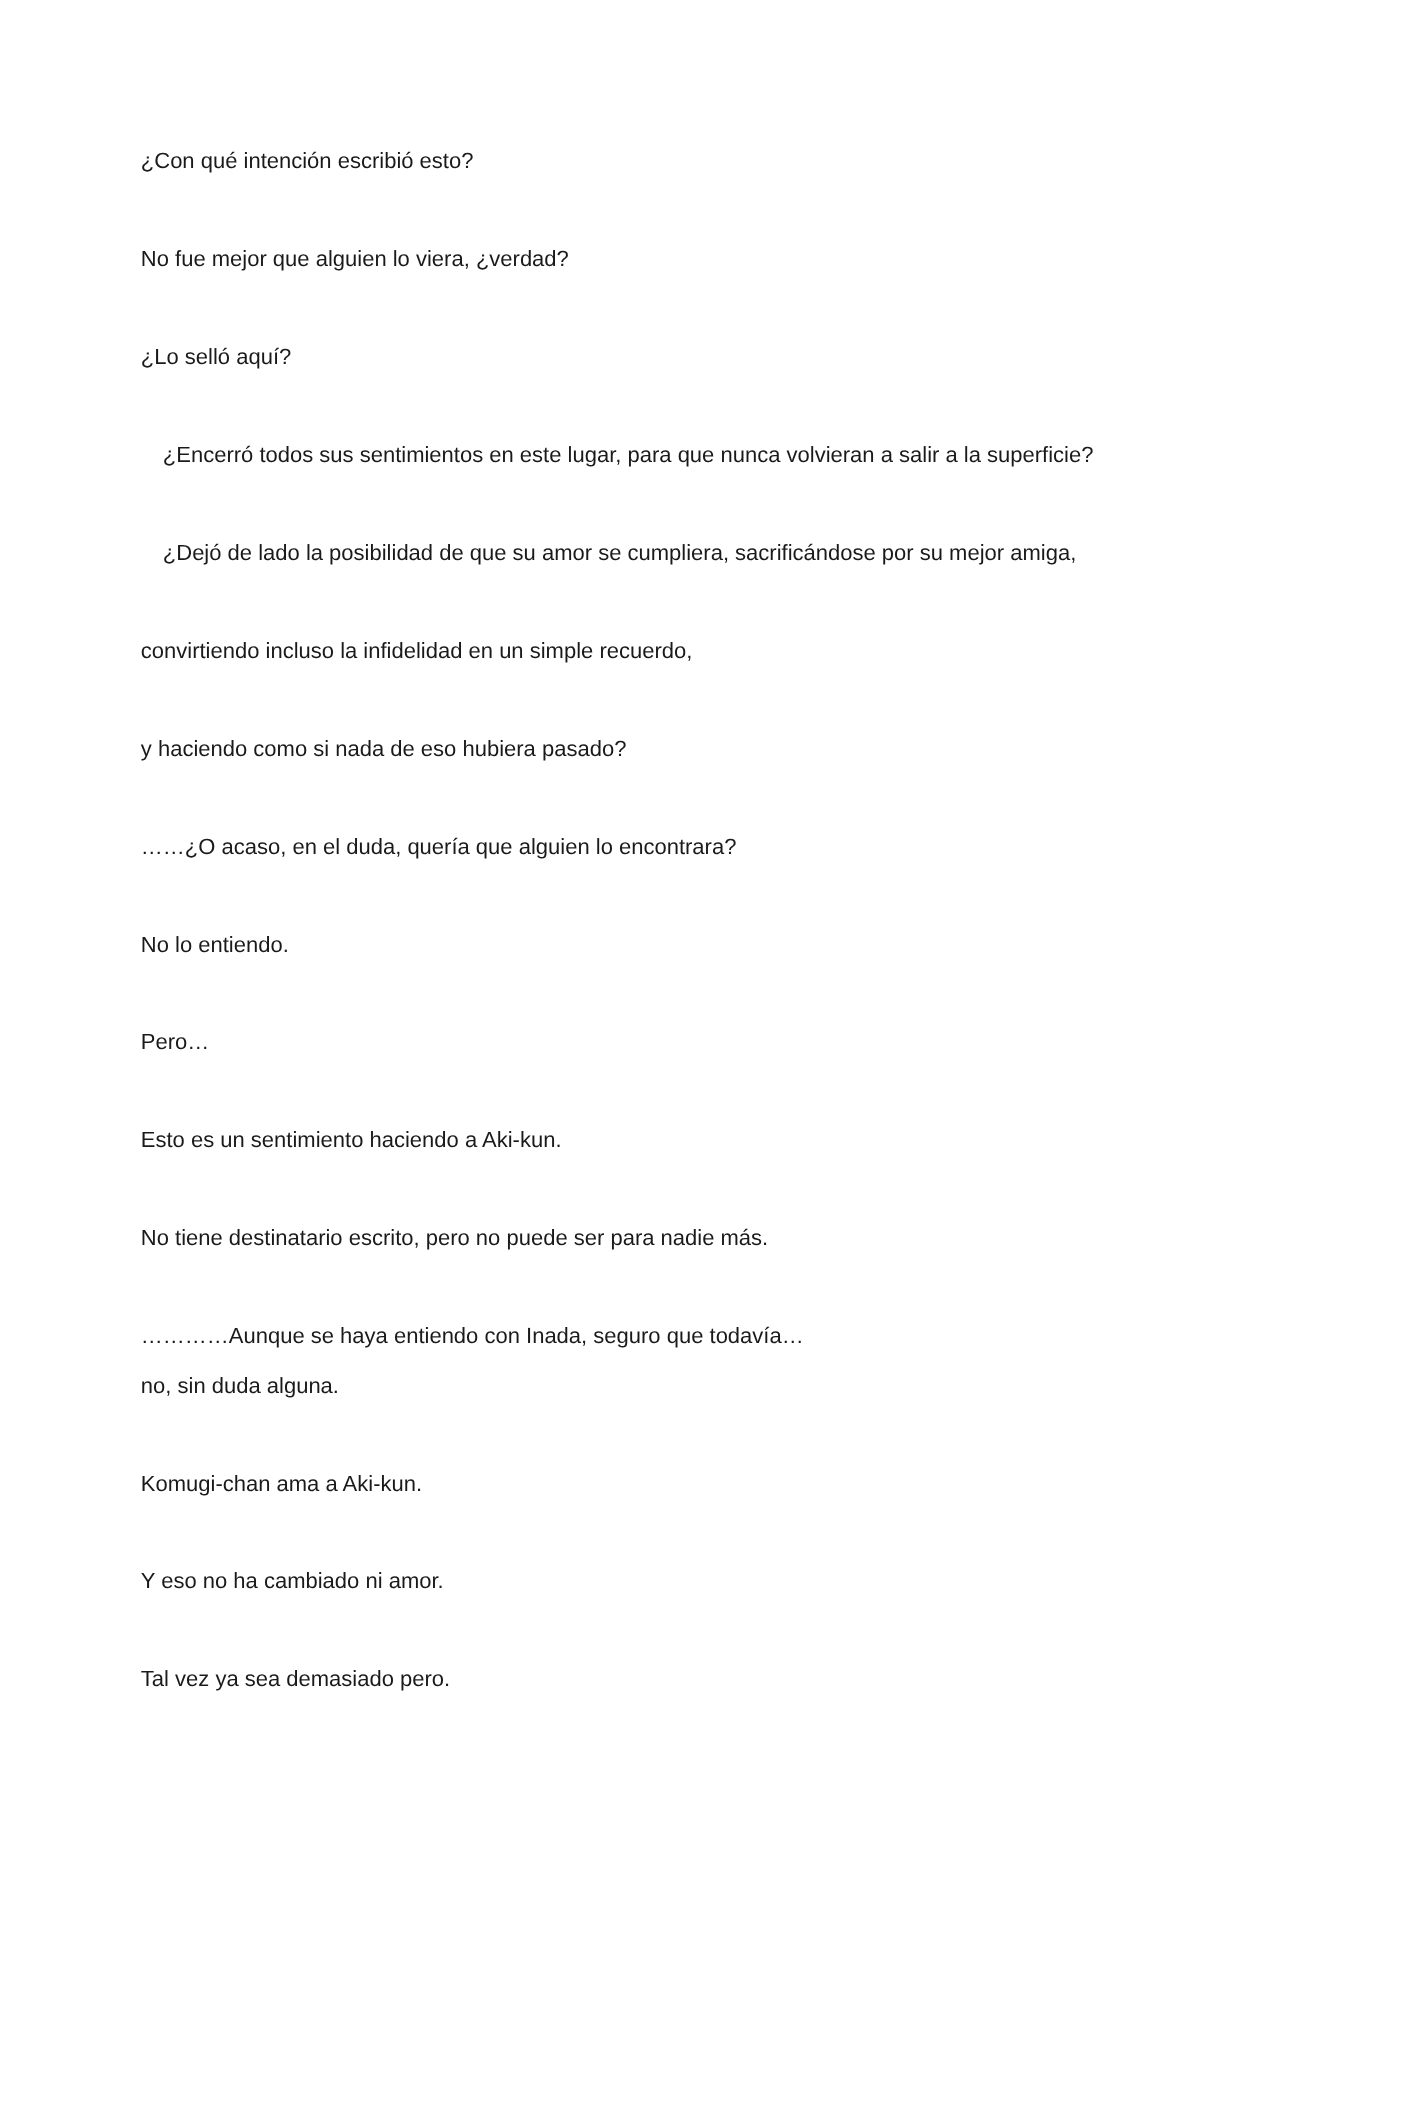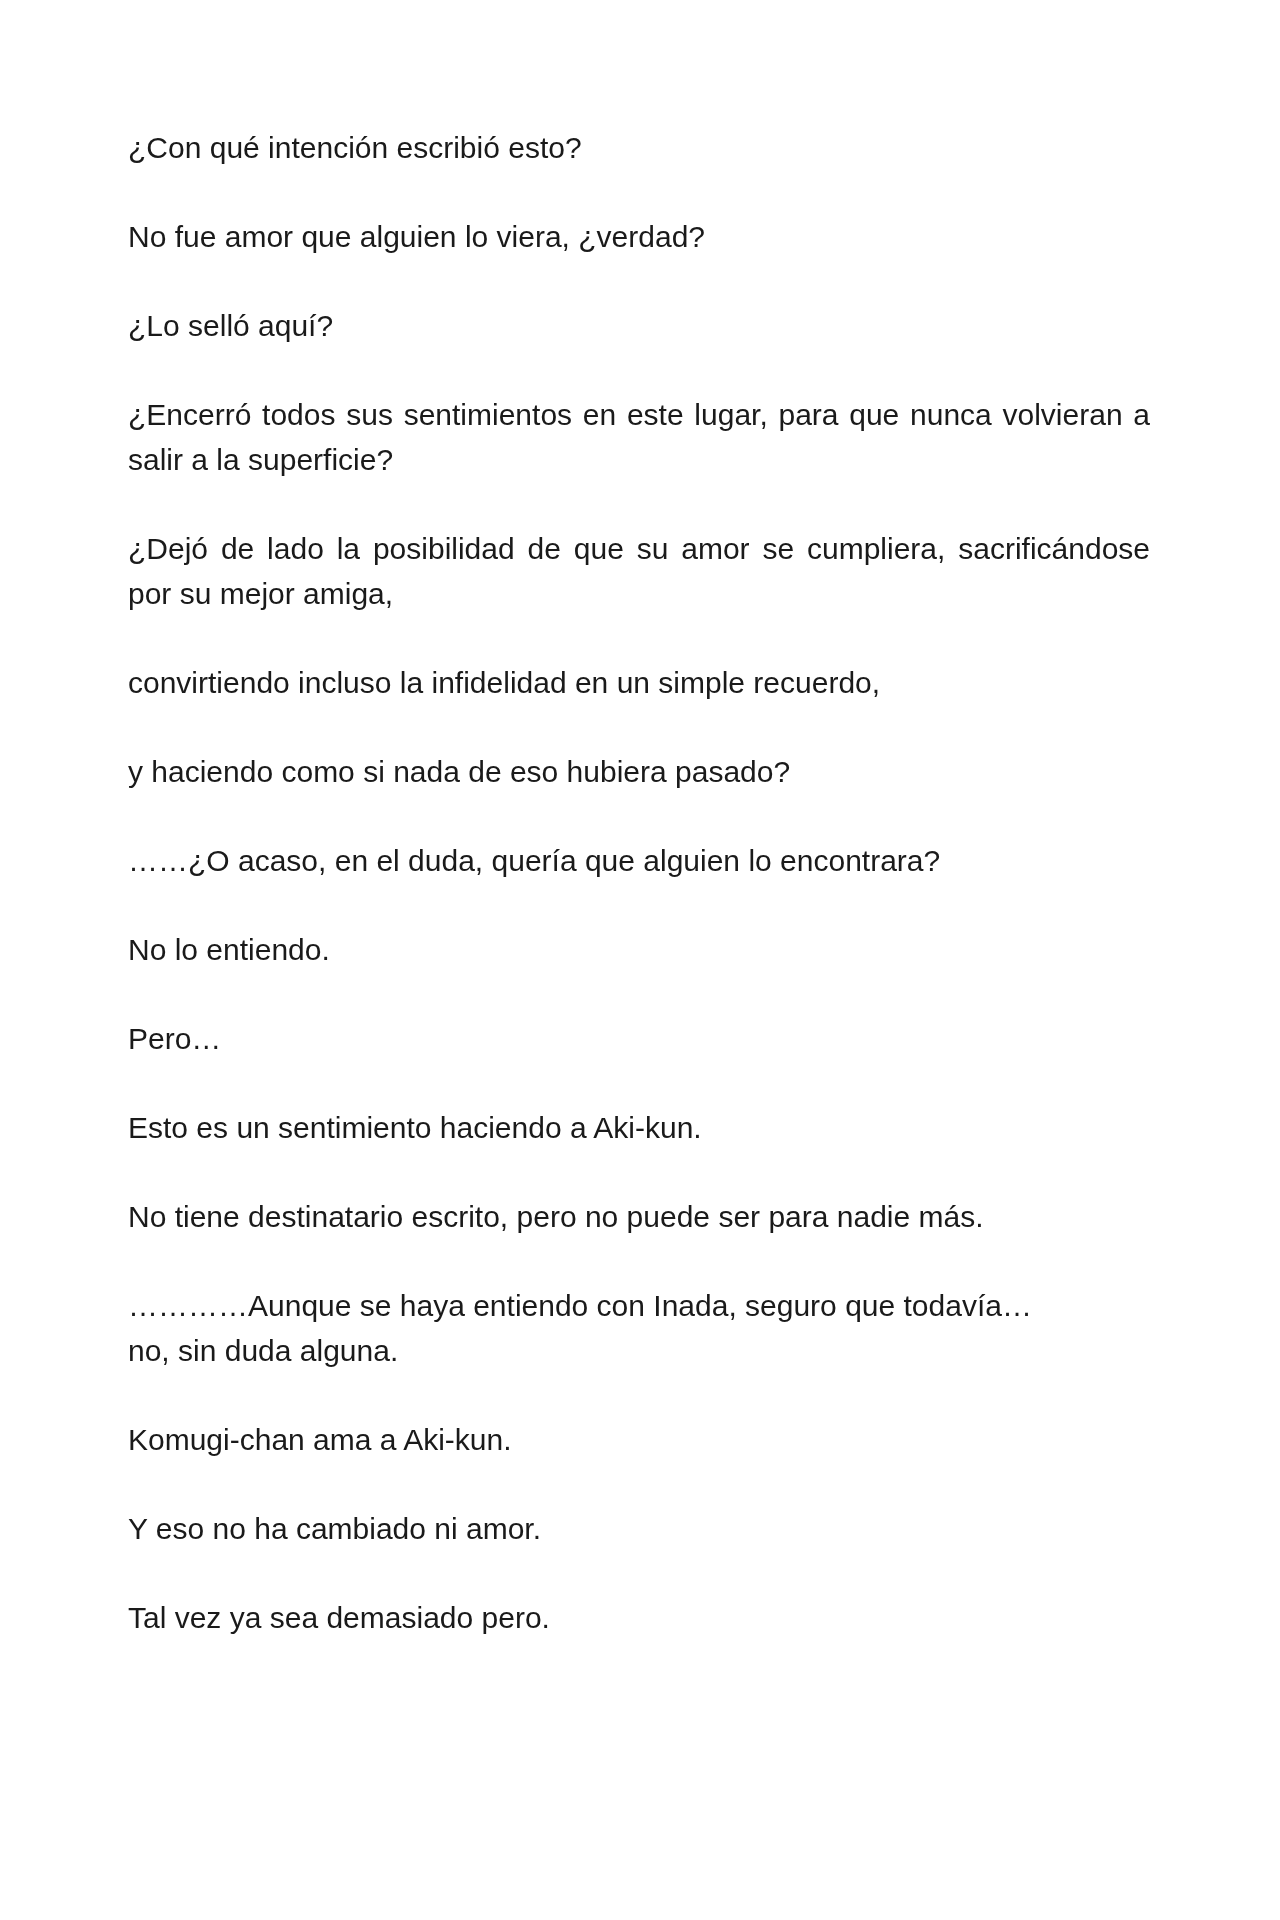--- a/index.html
+++ b/index.html
@@ -13,37 +13,38 @@
       position: relative;
       overflow: hidden;
     }
     .page {
       position: absolute;
       left: 128px;
       top: 125px;
       width: 1022px;
       color: #1a1a1a;
       font-family: "Liberation Sans", "DejaVu Sans", sans-serif;
-      font-size: 30px;
+      font-size: 20px;
       line-height: 45px;
     }
     .para {
       margin: 0 0 44px 0;
       padding: 0;
     }
     .para.justify {
       text-align: justify;
+      margin-left: 20px;
     }
   </style>
 </head>
 <body>
 
 <div class="page">
   <p class="para">¿Con qué intención escribió esto?</p>
-  <p class="para">No fue amor que alguien lo viera, ¿verdad?</p>
+  <p class="para">No fue mejor que alguien lo viera, ¿verdad?</p>
   <p class="para">¿Lo selló aquí?</p>
   <p class="para justify">¿Encerró todos sus sentimientos en este lugar, para que nunca volvieran a salir a la superficie?</p>
   <p class="para justify">¿Dejó de lado la posibilidad de que su amor se cumpliera, sacrificándose por su mejor amiga,</p>
   <p class="para">convirtiendo incluso la infidelidad en un simple recuerdo,</p>
   <p class="para">y haciendo como si nada de eso hubiera pasado?</p>
   <p class="para">……¿O acaso, en el duda, quería que alguien lo encontrara?</p>
   <p class="para">No lo entiendo.</p>
   <p class="para">Pero…</p>
   <p class="para">Esto es un sentimiento haciendo a Aki-kun.</p>
   <p class="para">No tiene destinatario escrito, pero no puede ser para nadie más.</p>

